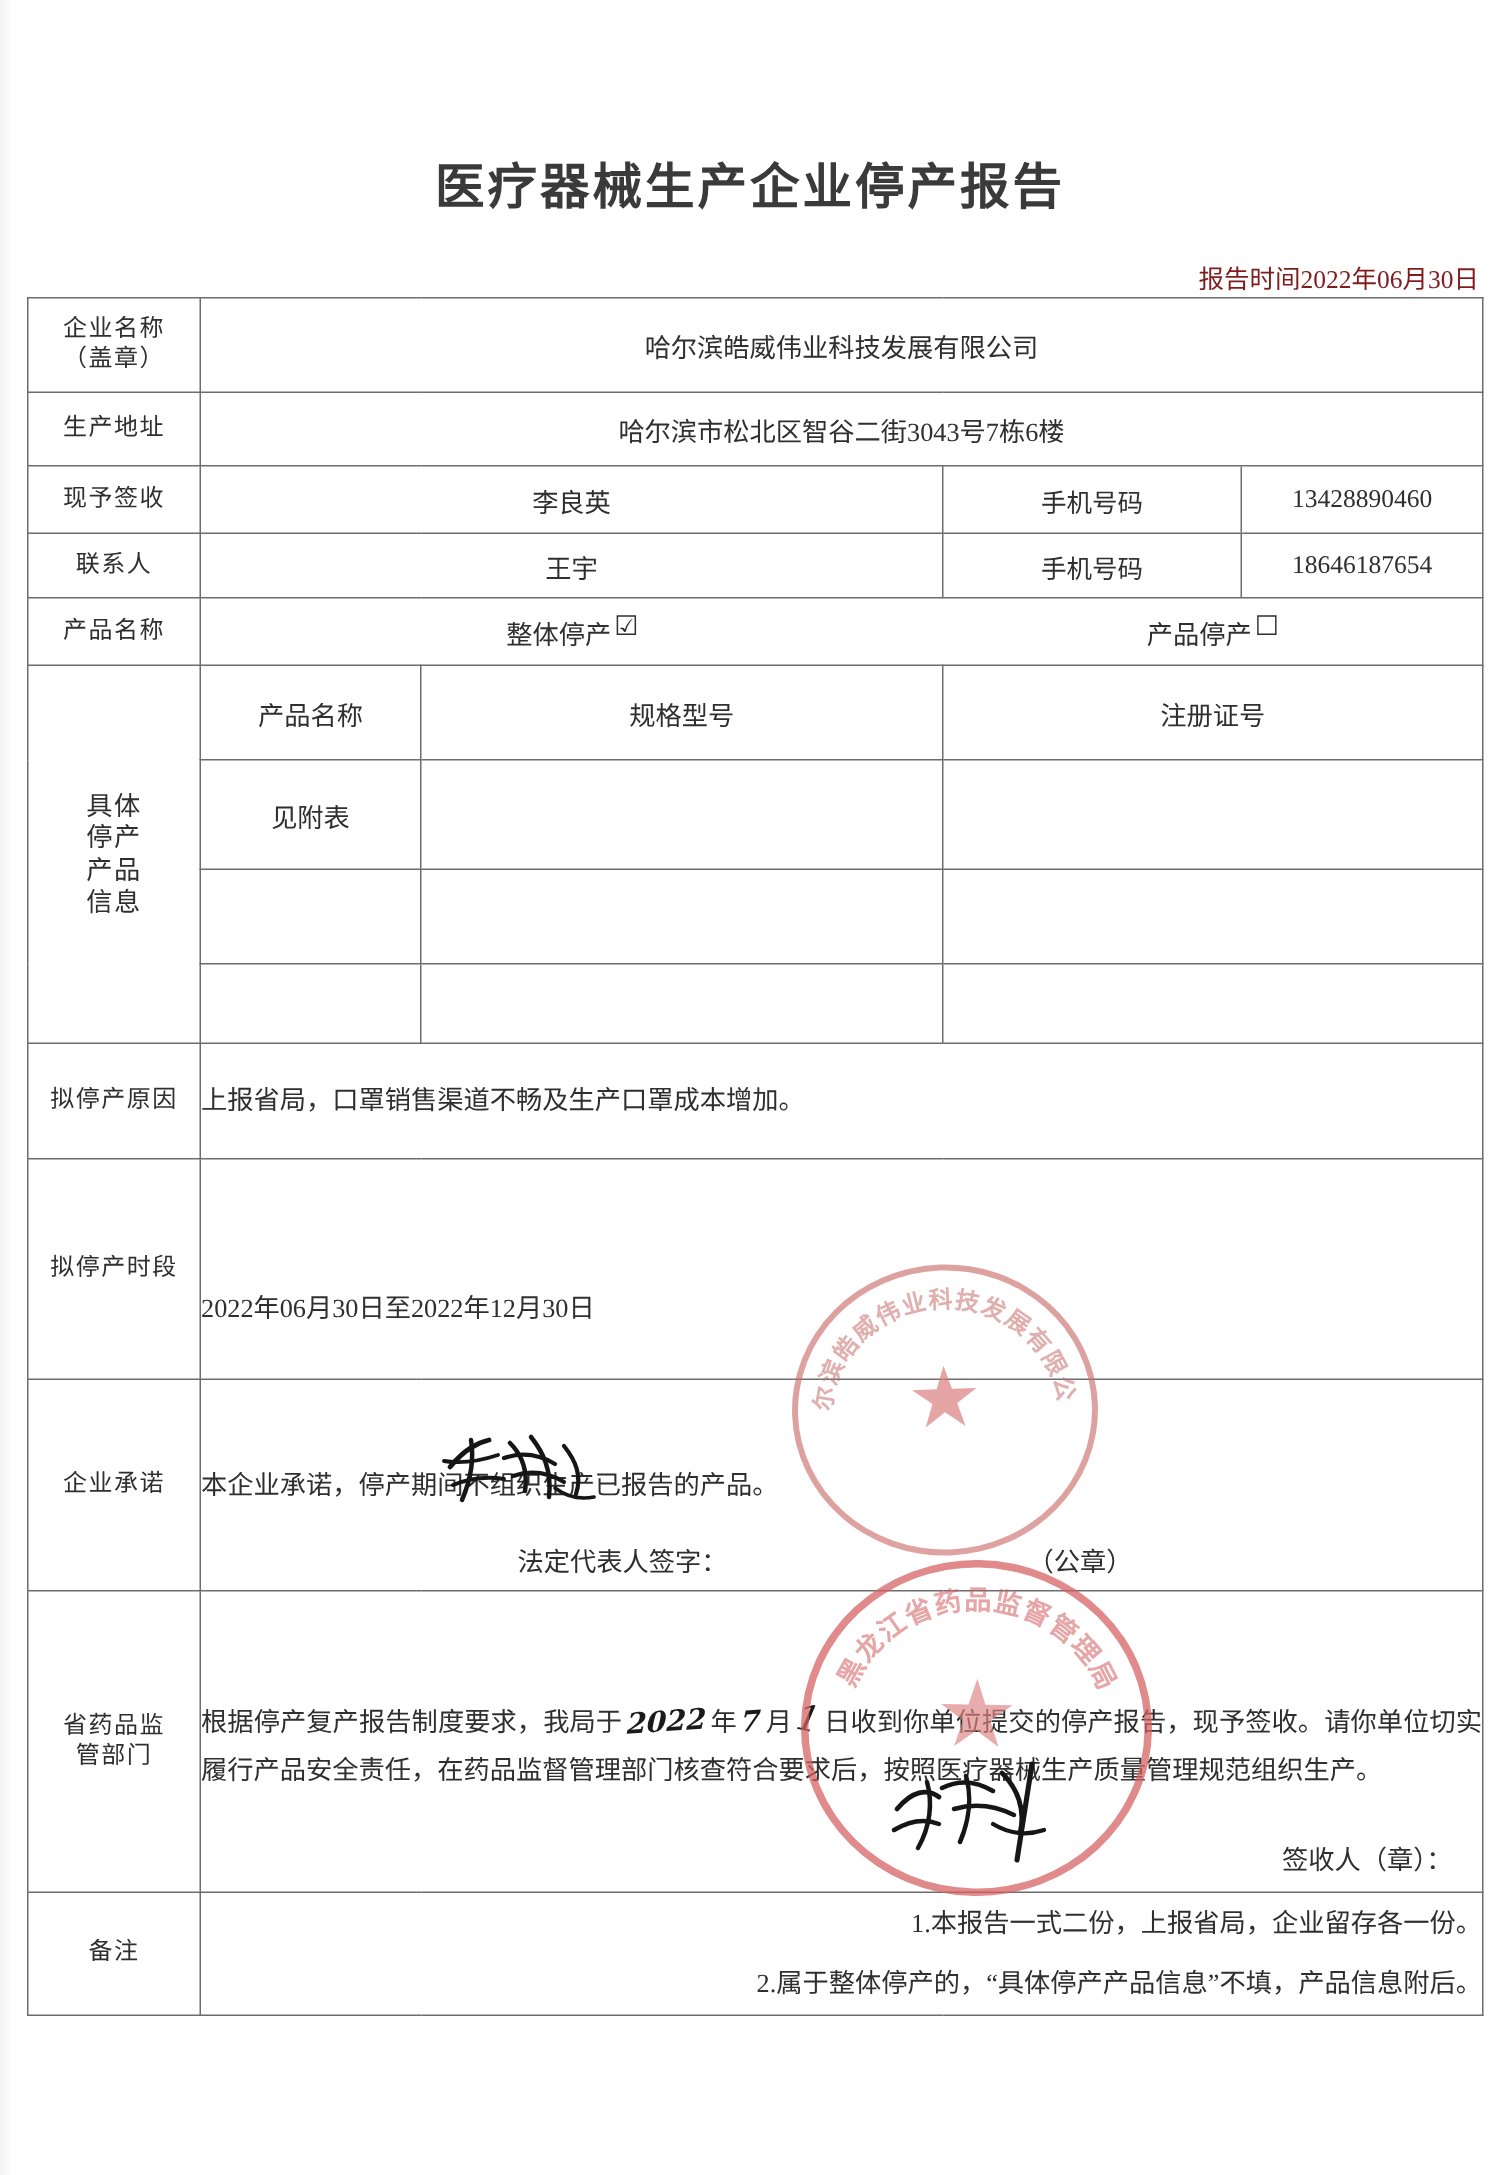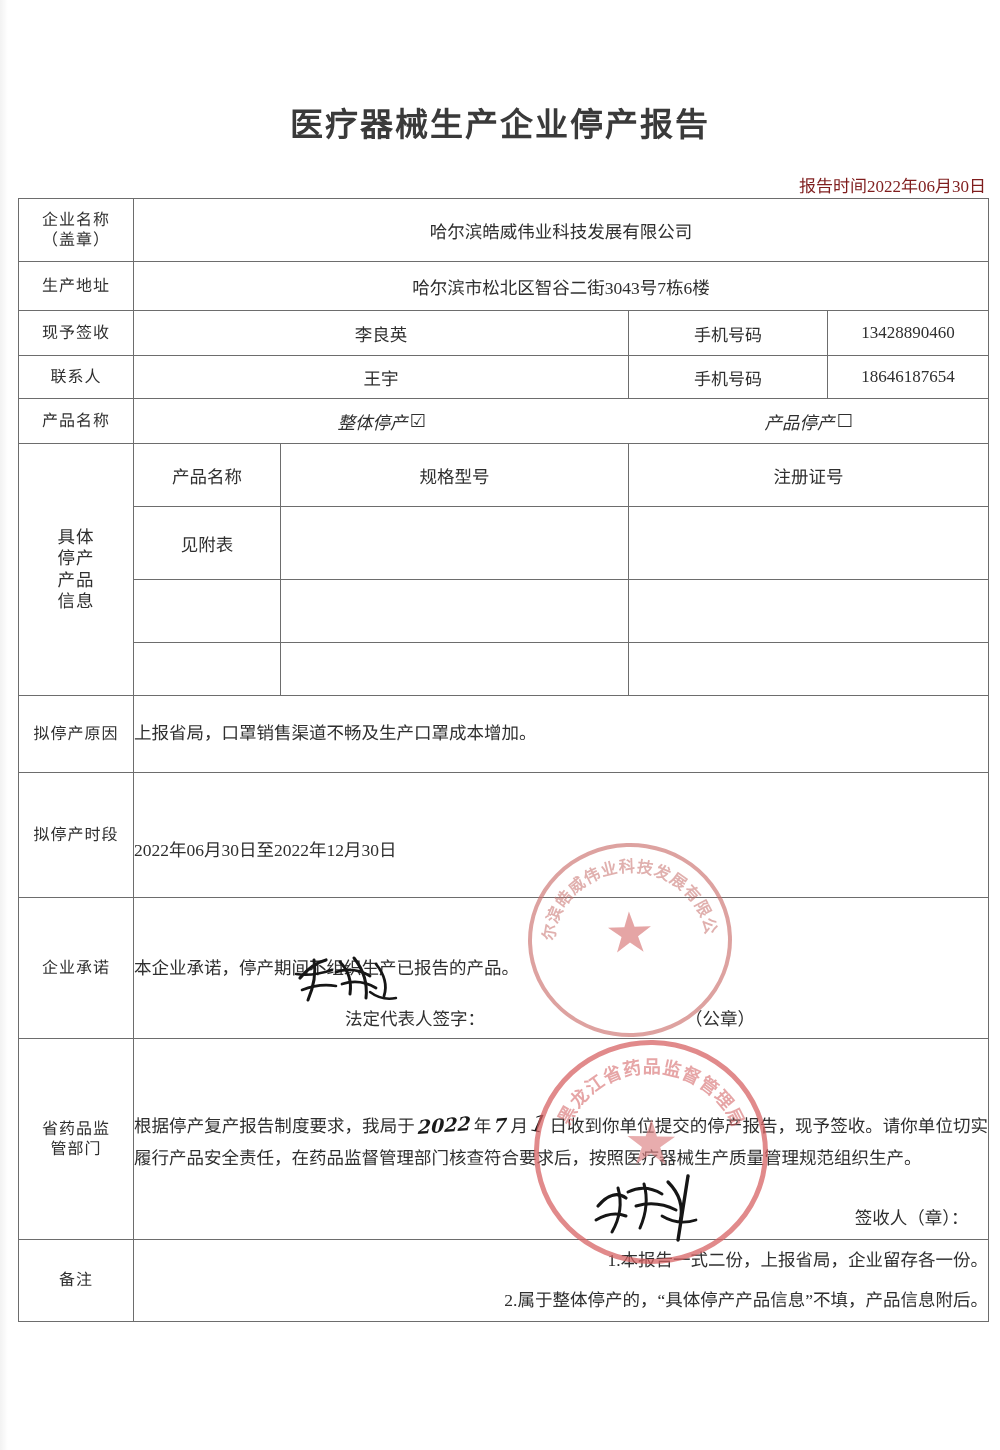--- a/index.html
+++ b/index.html
@@ -85,24 +85,23 @@
 
   
   .type-wrap {
     display: flex;
     align-items: center;
     font-size: 17.5px;
     height: 100%;
   }
   .type-opt {
     display: flex;
-    align-items: center;
+    align-items: flex-start;
     gap: 2px;
     white-space: nowrap;
-    font-style: italic;
   }
   .type-opt.first { width: 495px; justify-content: center; }
   .type-opt.second { flex: 1; justify-content: center; }
   .chk {
     display: inline-block;
     font-size: 18px;
     line-height: 1;
     font-family: "DejaVu Sans", sans-serif;
   }
 
@@ -376,21 +375,21 @@
       <td class="val-center h-52"></td>
     </tr>
 
     <tr>
       <td class="lbl" style="height:76px">拟停产原因</td>
       <td class="body-cell" colspan="3" style="height:76px">上报省局，口罩销售渠道不畅及生产口罩成本增加。</td>
     </tr>
 
     <tr>
       <td class="lbl" style="height:92px">拟停产时段</td>
-      <td class="body-cell" colspan="3" style="height:92px; padding-top:32px">2022年06月30日至2022年12月30日</td>
+      <td class="body-cell" colspan="3" style="height:92px; padding-top:54px">2022年06月30日至2022年12月30日</td>
     </tr>
 
     <tr>
       <td class="lbl">企业承诺</td>
       <td class="commit-cell" colspan="3">
         <div class="commit-text">本企业承诺，停产期间不组织生产已报告的产品。</div>
         <div class="sign-line">
           <span class="sign-label">法定代表人签字：</span>
           <span class="sign-gap"></span>
           <span class="seal-word">（公章）</span>

